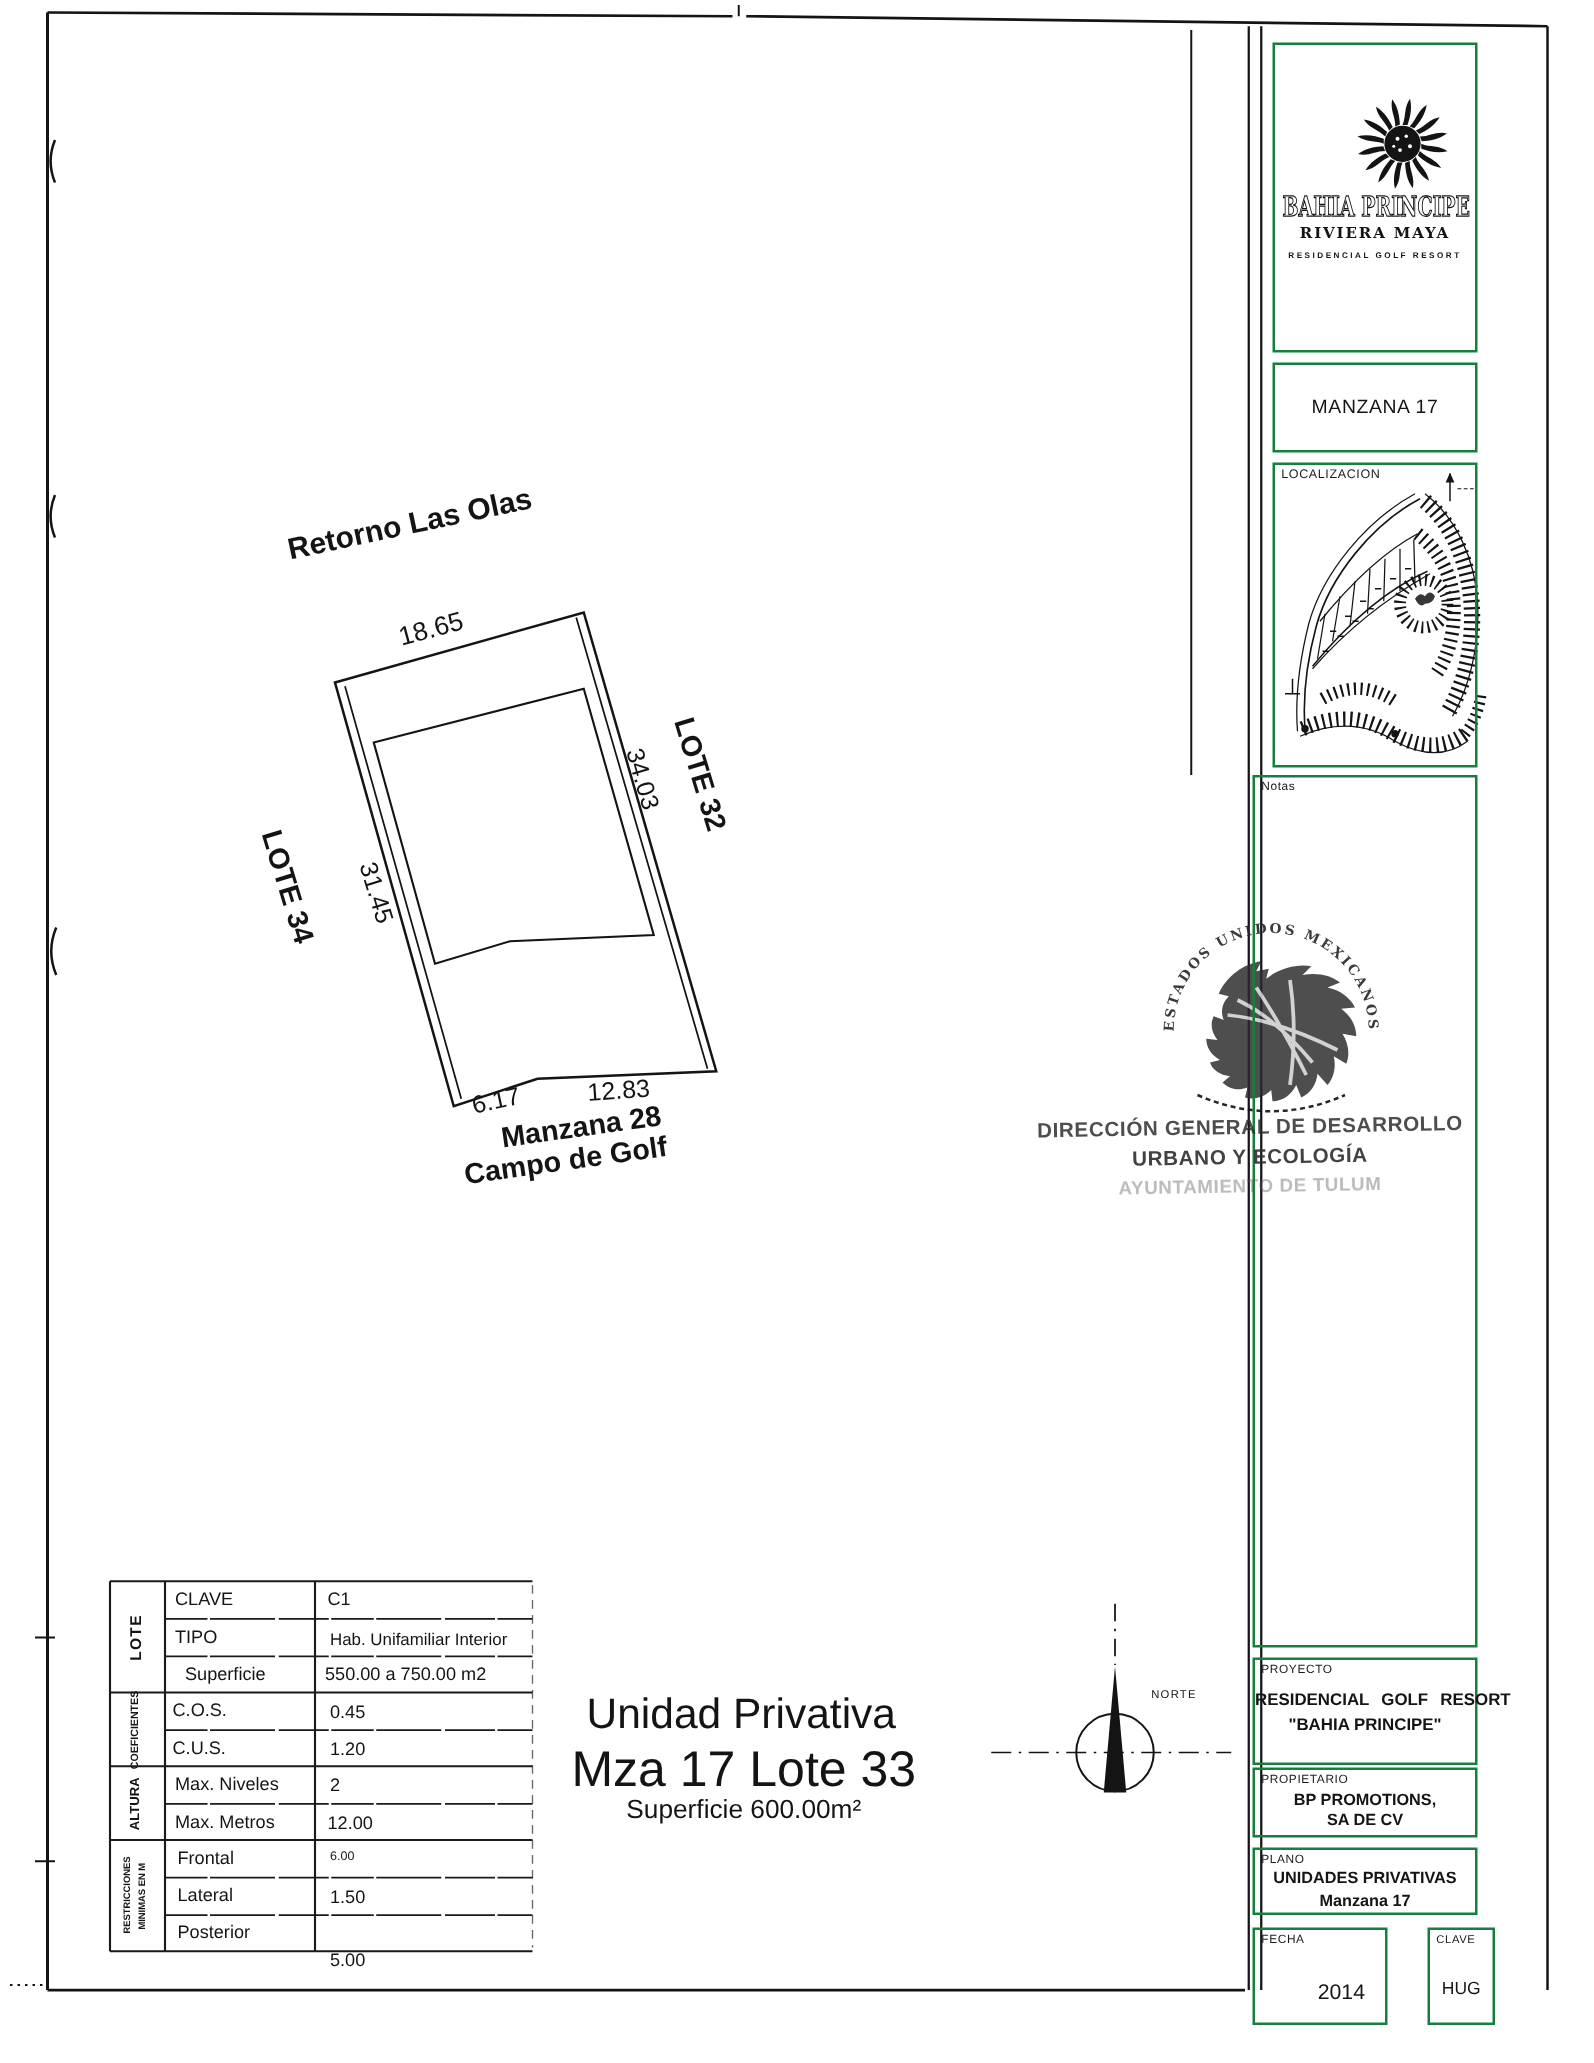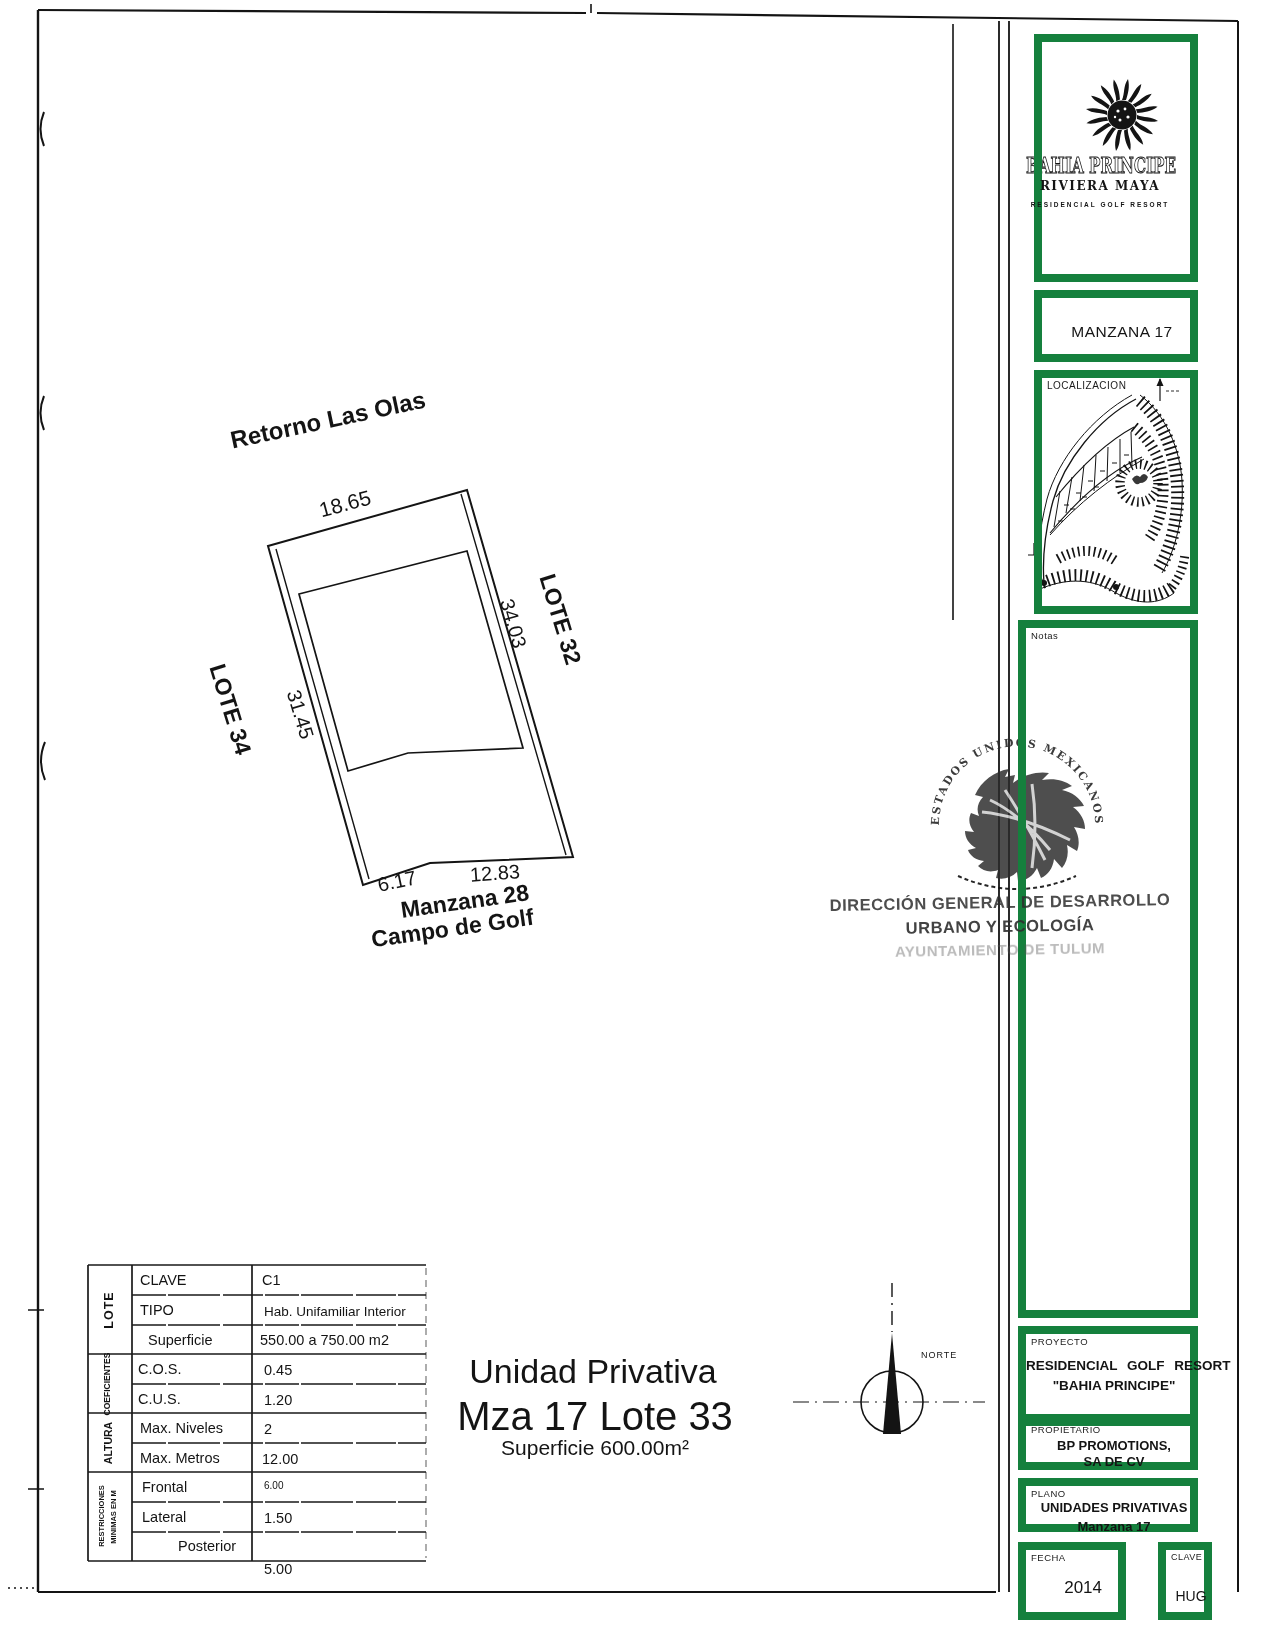--- a/index.html
+++ b/index.html
@@ -1,20 +1,20 @@
 <!DOCTYPE html>
 <html><head>
 <meta charset="utf-8">
 <style>
   html,body{margin:0;padding:0;}
   body{width:1275px;height:1650px;position:relative;background:#fff;
        font-family:"Liberation Sans",sans-serif;color:#141414;overflow:hidden;}
   .t{position:absolute;white-space:nowrap;}
   .c{text-align:center;}
-  .box{position:absolute;border:8px solid #15803d;background:transparent;box-sizing:border-box;margin-left:16px;}
+  .box{position:absolute;border:2px solid #15803d;background:transparent;box-sizing:border-box;}
   .boxlabel{position:absolute;top:2px;left:5px;font-size:9.5px;letter-spacing:.5px;color:#1a1a1a;}
   .vlabel{position:absolute;transform:rotate(-90deg);transform-origin:center;white-space:nowrap;
           text-align:center;font-weight:700;}
   .stamp{color:#2e2e2e;font-weight:600;letter-spacing:.5px;transform:rotate(-1deg);}
   svg{position:absolute;left:0;top:0;}
   .ink{stroke:#141414;fill:none;}
 </style>
 </head>
 <body>
 
@@ -127,21 +127,21 @@
 <div class="box" style="left:1018px;top:34px;width:164px;height:248px;"></div>
 <div class="box" style="left:1018px;top:290px;width:164px;height:72px;">
   <div class="t c" style="left:0;top:0;width:160px;line-height:68px;font-size:15.5px;letter-spacing:.5px;">MANZANA 17</div>
 </div>
 <div class="box" style="left:1018px;top:370px;width:164px;height:244px;">
   <div class="boxlabel" style="font-size:10px;">LOCALIZACION</div>
 </div>
 <div class="box" style="left:1002px;top:620px;width:180px;height:698px;">
   <div class="boxlabel">Notas</div>
 </div>
-<div class="box" style="left:1002px;top:1326px;width:180px;height:100px;padding-left:22px;">
+<div class="box" style="left:1002px;top:1326px;width:180px;height:86px;padding-left:22px;">
   <div class="boxlabel">PROYECTO</div>
   <div class="t c" style="left:0;top:24px;width:176px;font-size:13.5px;font-weight:700;word-spacing:6px;">RESIDENCIAL GOLF RESORT</div>
   <div class="t c" style="left:0;top:44px;width:176px;font-size:13.5px;font-weight:700;">"BAHIA PRINCIPE"</div>
 </div>
 <div class="box" style="left:1002px;top:1414px;width:180px;height:56px;">
   <div class="boxlabel">PROPIETARIO</div>
   <div class="t c" style="left:0;top:16px;width:176px;font-size:13px;font-weight:700;">BP PROMOTIONS,</div>
   <div class="t c" style="left:0;top:32px;width:176px;font-size:13px;font-weight:700;">SA DE CV</div>
 </div>
 <div class="box" style="left:1002px;top:1478px;width:180px;height:54px;">
@@ -195,18 +195,18 @@
 <div class="t" style="left:138px;top:1391px;font-size:14.5px;">C.U.S.</div>
 <div class="t" style="left:264px;top:1392px;font-size:14.5px;">1.20</div>
 <div class="t" style="left:140px;top:1420px;font-size:14.5px;">Max. Niveles</div>
 <div class="t" style="left:264px;top:1421px;font-size:14.5px;">2</div>
 <div class="t" style="left:140px;top:1450px;font-size:14.5px;">Max. Metros</div>
 <div class="t" style="left:262px;top:1451px;font-size:14.5px;">12.00</div>
 <div class="t" style="left:142px;top:1479px;font-size:14.5px;">Frontal</div>
 <div class="t" style="left:264px;top:1480px;font-size:10px;">6.00</div>
 <div class="t" style="left:142px;top:1509px;font-size:14.5px;">Lateral</div>
 <div class="t" style="left:264px;top:1510px;font-size:14.5px;">1.50</div>
-<div class="t" style="left:142px;top:1538px;font-size:14.5px;margin-left:36px;">Posterior</div>
+<div class="t" style="left:142px;top:1538px;font-size:14.5px;">Posterior</div>
 <div class="t" style="left:264px;top:1539px;font-size:14.5px;margin-top:22px;">5.00</div>
 
 <div class="t c stamp" style="left:820px;top:893px;width:360px;font-size:16.5px;opacity:.85;">DIRECCIÓN GENERAL DE DESARROLLO</div>
 <div class="t c stamp" style="left:820px;top:917px;width:360px;font-size:16.5px;opacity:.9;">URBANO Y ECOLOGÍA</div>
 <div class="t c stamp" style="left:820px;top:941px;width:360px;font-size:15px;opacity:.4;color:#555;filter:blur(.4px);">AYUNTAMIENTO DE TULUM</div>
 
 </body></html>

